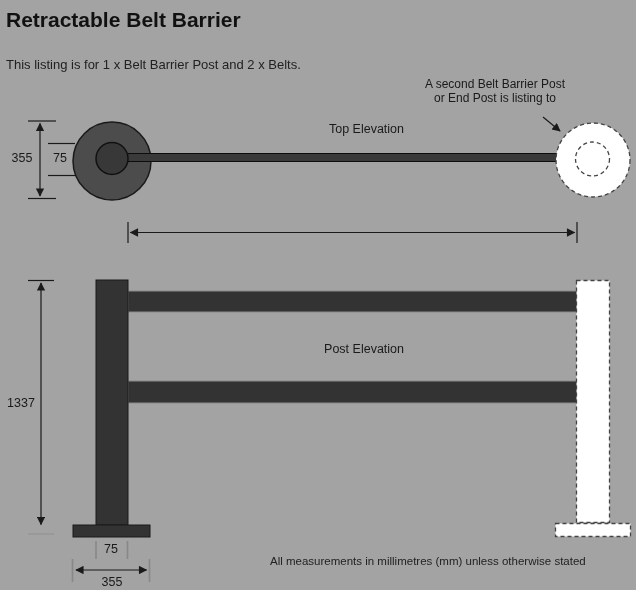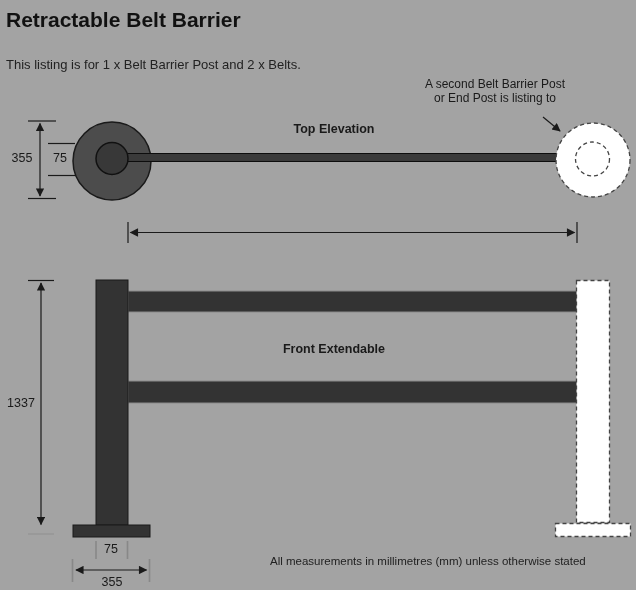--- a/index.html
+++ b/index.html
@@ -21,22 +21,22 @@
     left:6px;top:57px;
     font-size:13px;color:#222;
     margin:0;white-space:nowrap;
   }
   .diagram-svg{left:0;top:0;width:636px;height:590px;}
   .dim-label{
     font-size:12.5px;color:#1a1a1a;
     text-align:center;white-space:nowrap;
   }
   .view-label{
-    font-size:12.5px;font-weight:bold;color:#1a1a1a;
-    text-align:center;white-space:nowrap;
+    font-size:12.5px;font-weight:normal;color:#1a1a1a;
+    text-align:right;white-space:nowrap;
   }
   .annotation{
     left:400px;top:78px;width:190px;
     font-size:12px;line-height:13.5px;color:#1a1a1a;
     text-align:center;
   }
   .footer-note{
     right:6px;top:555px;width:360px;
     font-size:11.5px;color:#222;
     text-align:left;white-space:nowrap;
@@ -110,20 +110,20 @@
 
   <div class="abs annotation">
     <div>A second Belt Barrier Post</div>
     <div>or End Post is listing to</div>
   </div>
 
   <div class="abs dim-label" style="left:4px;top:151px;width:36px;">355</div>
   <div class="abs dim-label" style="left:46px;top:151px;width:28px;">75</div>
   <div class="abs view-label" style="left:264px;top:122px;width:140px;">Top Elevation</div>
 
-  <div class="abs view-label" style="left:264px;top:342px;width:140px;">Front Extendable</div>
+  <div class="abs view-label" style="left:264px;top:342px;width:140px;">Post Elevation</div>
   <div class="abs dim-label" style="left:3px;top:396px;width:36px;">1337</div>
   <div class="abs dim-label" style="left:95px;top:542px;width:32px;">75</div>
   <div class="abs dim-label" style="left:96px;top:575px;width:32px;">355</div>
 
   <div class="abs footer-note">All measurements in millimetres (mm) unless otherwise stated</div>
 
 </div>
 
 </body></html>

